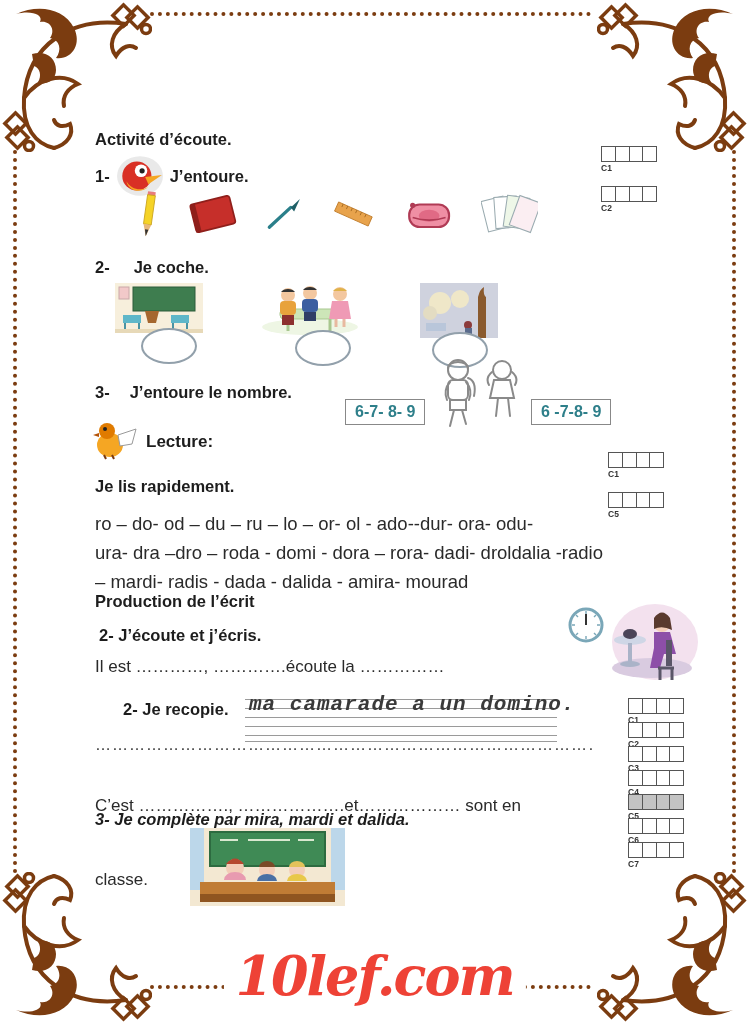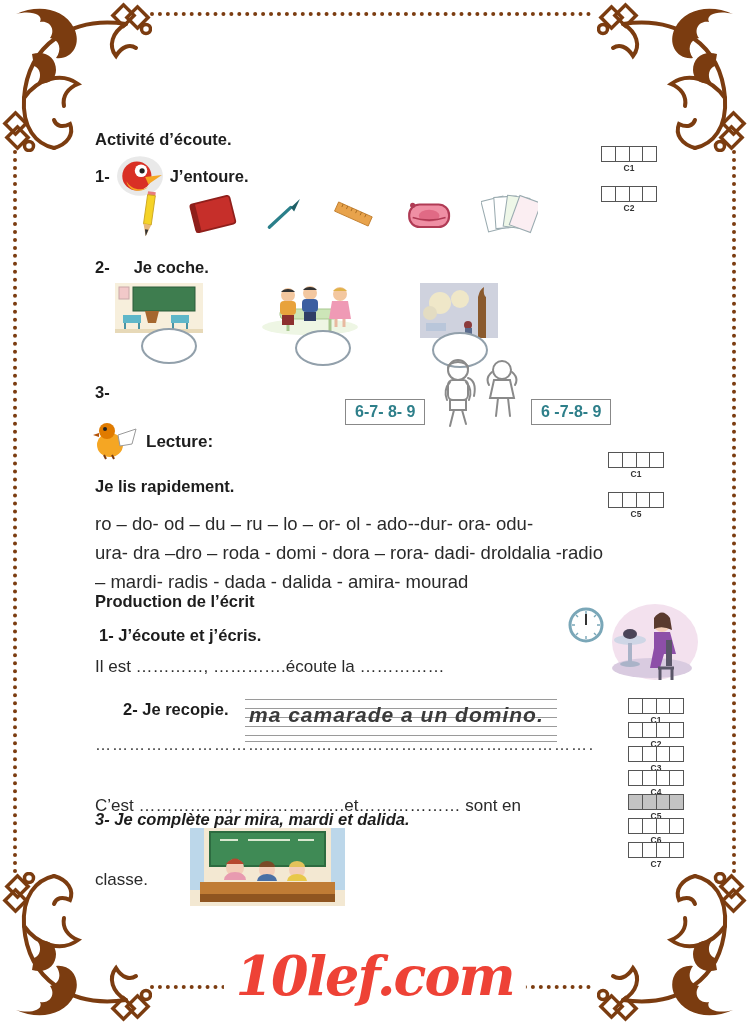--- a/index.html
+++ b/index.html
@@ -30,27 +30,27 @@
           font-size:16px;font-weight:bold;padding:3px 9px;white-space:nowrap;}
   .oval{width:52px;height:32px;border:2px solid #92a0ab;border-radius:50%;background:#fff;}
   .dotline{font-size:16px;color:#333;width:498px;overflow:hidden;white-space:nowrap;letter-spacing:1px;}
 
   
   .comb{position:absolute;width:56px;z-index:2;}
   .comb-cells{display:flex;height:14px;border:1.3px solid #555;background:#fff;}
   .comb-cells span{flex:1;border-right:1.3px solid #555;}
   .comb-cells span:last-child{border-right:none;}
   .comb.shaded .comb-cells{background:#c3c3c3;}
-  .comb-label{font-size:8.5px;color:#333;text-align:center;margin-top:1px;font-weight:bold;}
+  .comb-label{font-size:8.5px;color:#333;margin-top:1px;font-weight:bold;}
 
   
   .ruled{width:312px;height:50px;
          background:repeating-linear-gradient(to bottom,transparent 0 8px,#9a9a9a 8px 9px);
          border-bottom:1px solid #9a9a9a;}
-  .cursive{position:absolute;left:4px;top:12px;font-family:Liberation Sans, sans-serif;
+  .cursive{position:absolute;left:4px;top:2px;font-family:Liberation Mono, monospace;
            font-style:italic;font-weight:bold;font-size:21px;color:#3a3a3a;
            letter-spacing:1px;white-space:nowrap;}
 
   
   .logo{position:absolute;left:50%;transform:translateX(-50%);top:944px;z-index:3;
         font-family:"DejaVu Serif",serif;font-style:italic;font-weight:bold;
         font-size:54px;color:#ee4236;background:#fff;padding:0 12px;letter-spacing:-2px;}
 </style>
 </head>
 <body>
@@ -250,20 +250,21 @@
   <circle cx="48" cy="42" r="4" fill="#8c3b3b"></circle>
   <rect x="45" y="45" width="7" height="8" fill="#5a6b8c"></rect>
 </svg>
 
 <div class="oval abs" style="left:141px;top:328px;"></div>
 <div class="oval abs" style="left:295px;top:330px;"></div>
 <div class="oval abs" style="left:432px;top:332px;"></div>
 
 <div class="abs exrow" style="left:95px;top:383px;gap:20px;">
   <span>3-</span>
+  <span>J’entoure le nombre.</span>
 </div>
 <div class="numbox abs" style="left:345px;top:399px;">6-7- 8- 9</div>
 <svg class="abs" style="left:432px;top:356px;" width="100" height="78" viewBox="0 0 100 78">
   <g fill="none" stroke="#8a8a8a" stroke-width="2" stroke-linecap="round">
     <circle cx="26" cy="14" r="10"></circle>
     <path d="M16 12 a10 6 0 0 1 20 0"></path>
     <path d="M18 26 q-7 8 -3 18 M34 26 q7 8 3 18"></path>
     <rect x="16" y="24" width="20" height="20" rx="5"></rect>
     <path d="M18 44 h16 v10 h-16 Z"></path>
     <path d="M22 54 l-4 16 M30 54 l4 14"></path>
@@ -304,21 +305,21 @@
   <div class="comb-cells">
       <span></span>
       <span></span>
       <span></span>
       <span></span>
     </div>
   <div class="comb-label">C5</div>
 </div>
 
 <div class="abs h1" style="left:95px;top:592px;">Production de l’écrit</div>
-<div class="abs h1" style="left:99px;top:626px;">1- J’écoute et j’écris.</div>
+<div class="abs h1" style="left:99px;top:626px;">2- J’écoute et j’écris.</div>
 <div class="abs fill" style="left:95px;top:657px;">Il est   …………,  ………….écoute la  ……………</div>
 
 <svg class="abs" style="left:568px;top:607px;" width="36" height="36" viewBox="0 0 36 36">
   <circle cx="18" cy="18" r="16" fill="#fff" stroke="#7aa7b8" stroke-width="3"></circle>
   <g stroke="#7aa7b8" stroke-width="1.4">
     <path d="M18 4 v3 M18 29 v3 M4 18 h3 M29 18 h3 M8 8 l2 2 M26 26 l2 2 M28 8 l-2 2 M10 26 l-2 2"></path>
   </g>
   <path d="M18 18 V7 M18 18 v-7" stroke="#333" stroke-width="2"></path>
 </svg>
 <svg class="abs" style="left:600px;top:598px;" width="100" height="85" viewBox="0 0 100 85">

